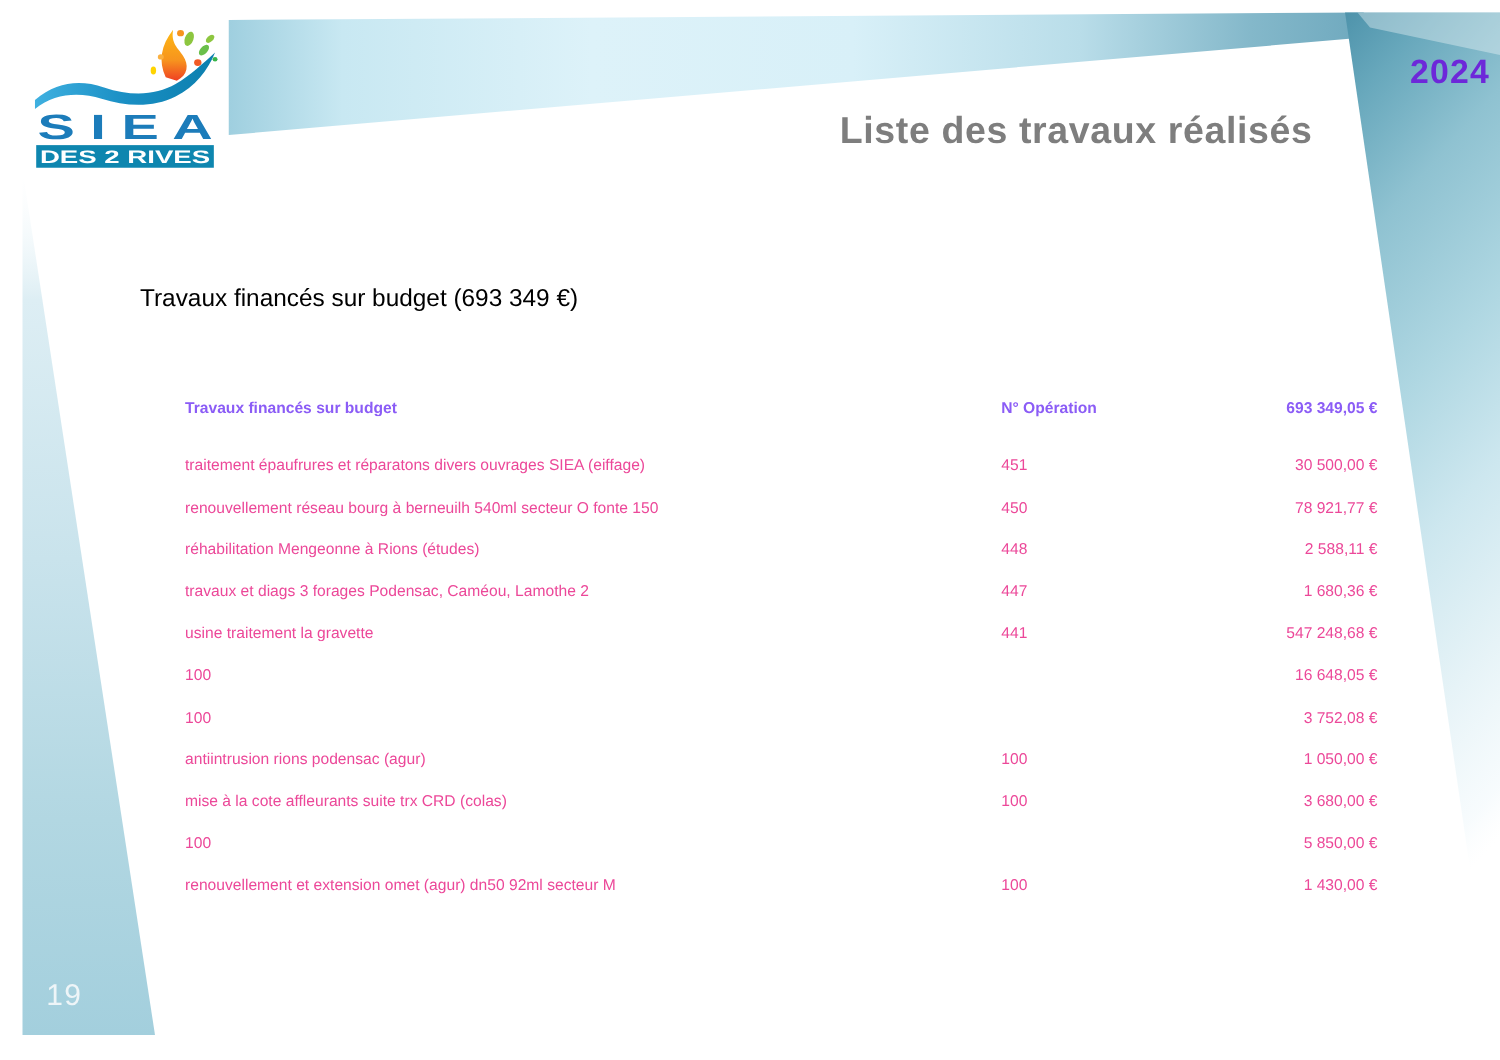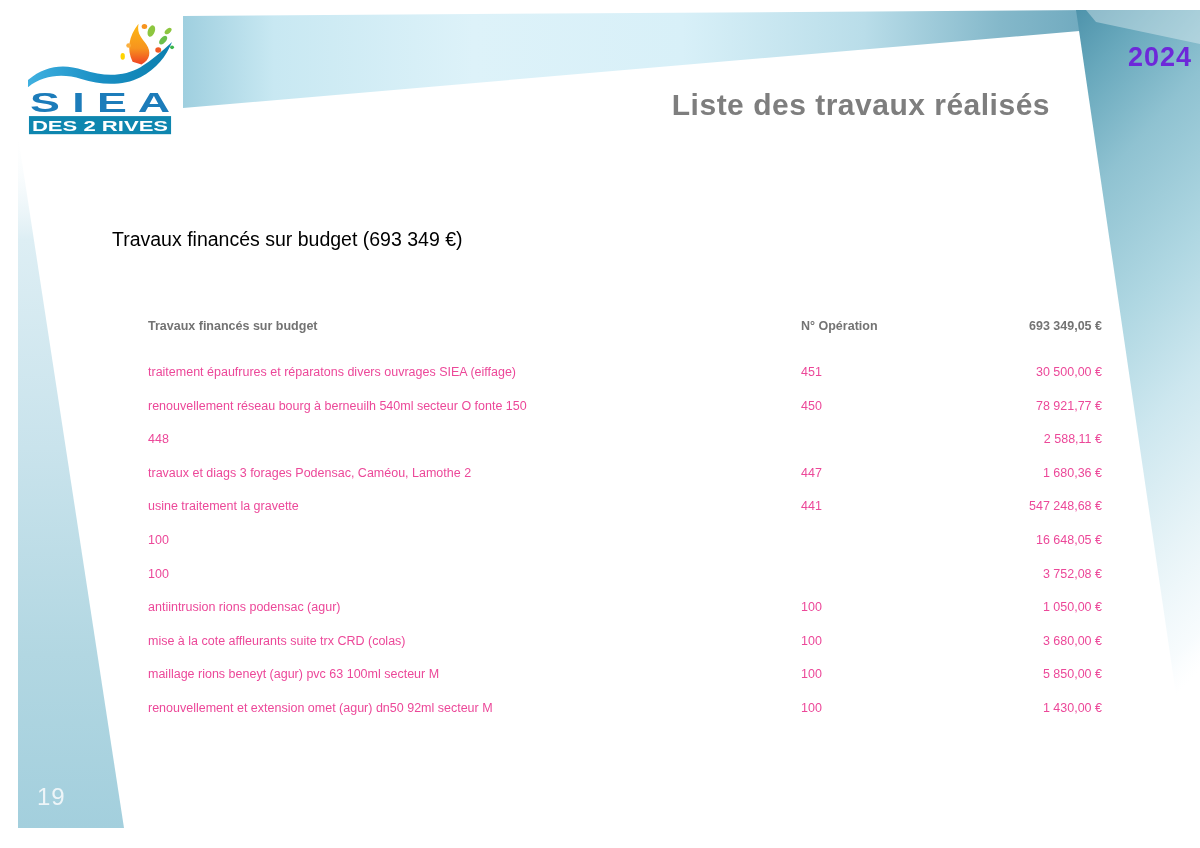--- a/index.html
+++ b/index.html
@@ -22,21 +22,21 @@
   }
   .subtitle {
     position:absolute; left:112px; top:228px;
     font-size:19.5px; color:#000000; white-space:nowrap;
   }
   .worklist { position:absolute; left:148px; top:319px; width:954px; }
   .t-row {
     display:flex; align-items:flex-start; height:33.6px;
     font-size:12.5px; line-height:14px; color:#ec4899; white-space:nowrap;
   }
-  .t-header { font-weight:bold; height:46px; color:#737373; }
+  .t-header { font-weight:bold; height:46px; color:#8b5cf6; }
   .c-label { width:653px; overflow:hidden; }
   .c-op { width:120px; }
   .c-amt { flex:1; text-align:right; }
   .page-number {
     position:absolute; left:37px; top:783px;
     font-size:24px; color:#eef5f8; letter-spacing:1px;
   }
 </style>
 </head>
 <body>
@@ -124,20 +124,21 @@
         <span class="c-amt">30 500,00 €</span>
       </div>
 
       <div class="t-row">
         <span class="c-label">renouvellement réseau bourg à berneuilh 540ml secteur O fonte 150</span>
         <span class="c-op">450</span>
         <span class="c-amt">78 921,77 €</span>
       </div>
 
       <div class="t-row">
+        <span class="c-label">réhabilitation Mengeonne à Rions (études)</span>
         <span class="c-op">448</span>
         <span class="c-amt">2 588,11 €</span>
       </div>
 
       <div class="t-row">
         <span class="c-label">travaux et diags 3 forages Podensac, Caméou, Lamothe 2</span>
         <span class="c-op">447</span>
         <span class="c-amt">1 680,36 €</span>
       </div>
 
@@ -163,21 +164,20 @@
         <span class="c-amt">1 050,00 €</span>
       </div>
 
       <div class="t-row">
         <span class="c-label">mise à la cote affleurants suite trx CRD (colas)</span>
         <span class="c-op">100</span>
         <span class="c-amt">3 680,00 €</span>
       </div>
 
       <div class="t-row">
-        <span class="c-label">maillage rions beneyt (agur) pvc 63 100ml secteur M</span>
         <span class="c-op">100</span>
         <span class="c-amt">5 850,00 €</span>
       </div>
 
       <div class="t-row">
         <span class="c-label">renouvellement et extension omet (agur) dn50 92ml secteur M</span>
         <span class="c-op">100</span>
         <span class="c-amt">1 430,00 €</span>
       </div>
 

